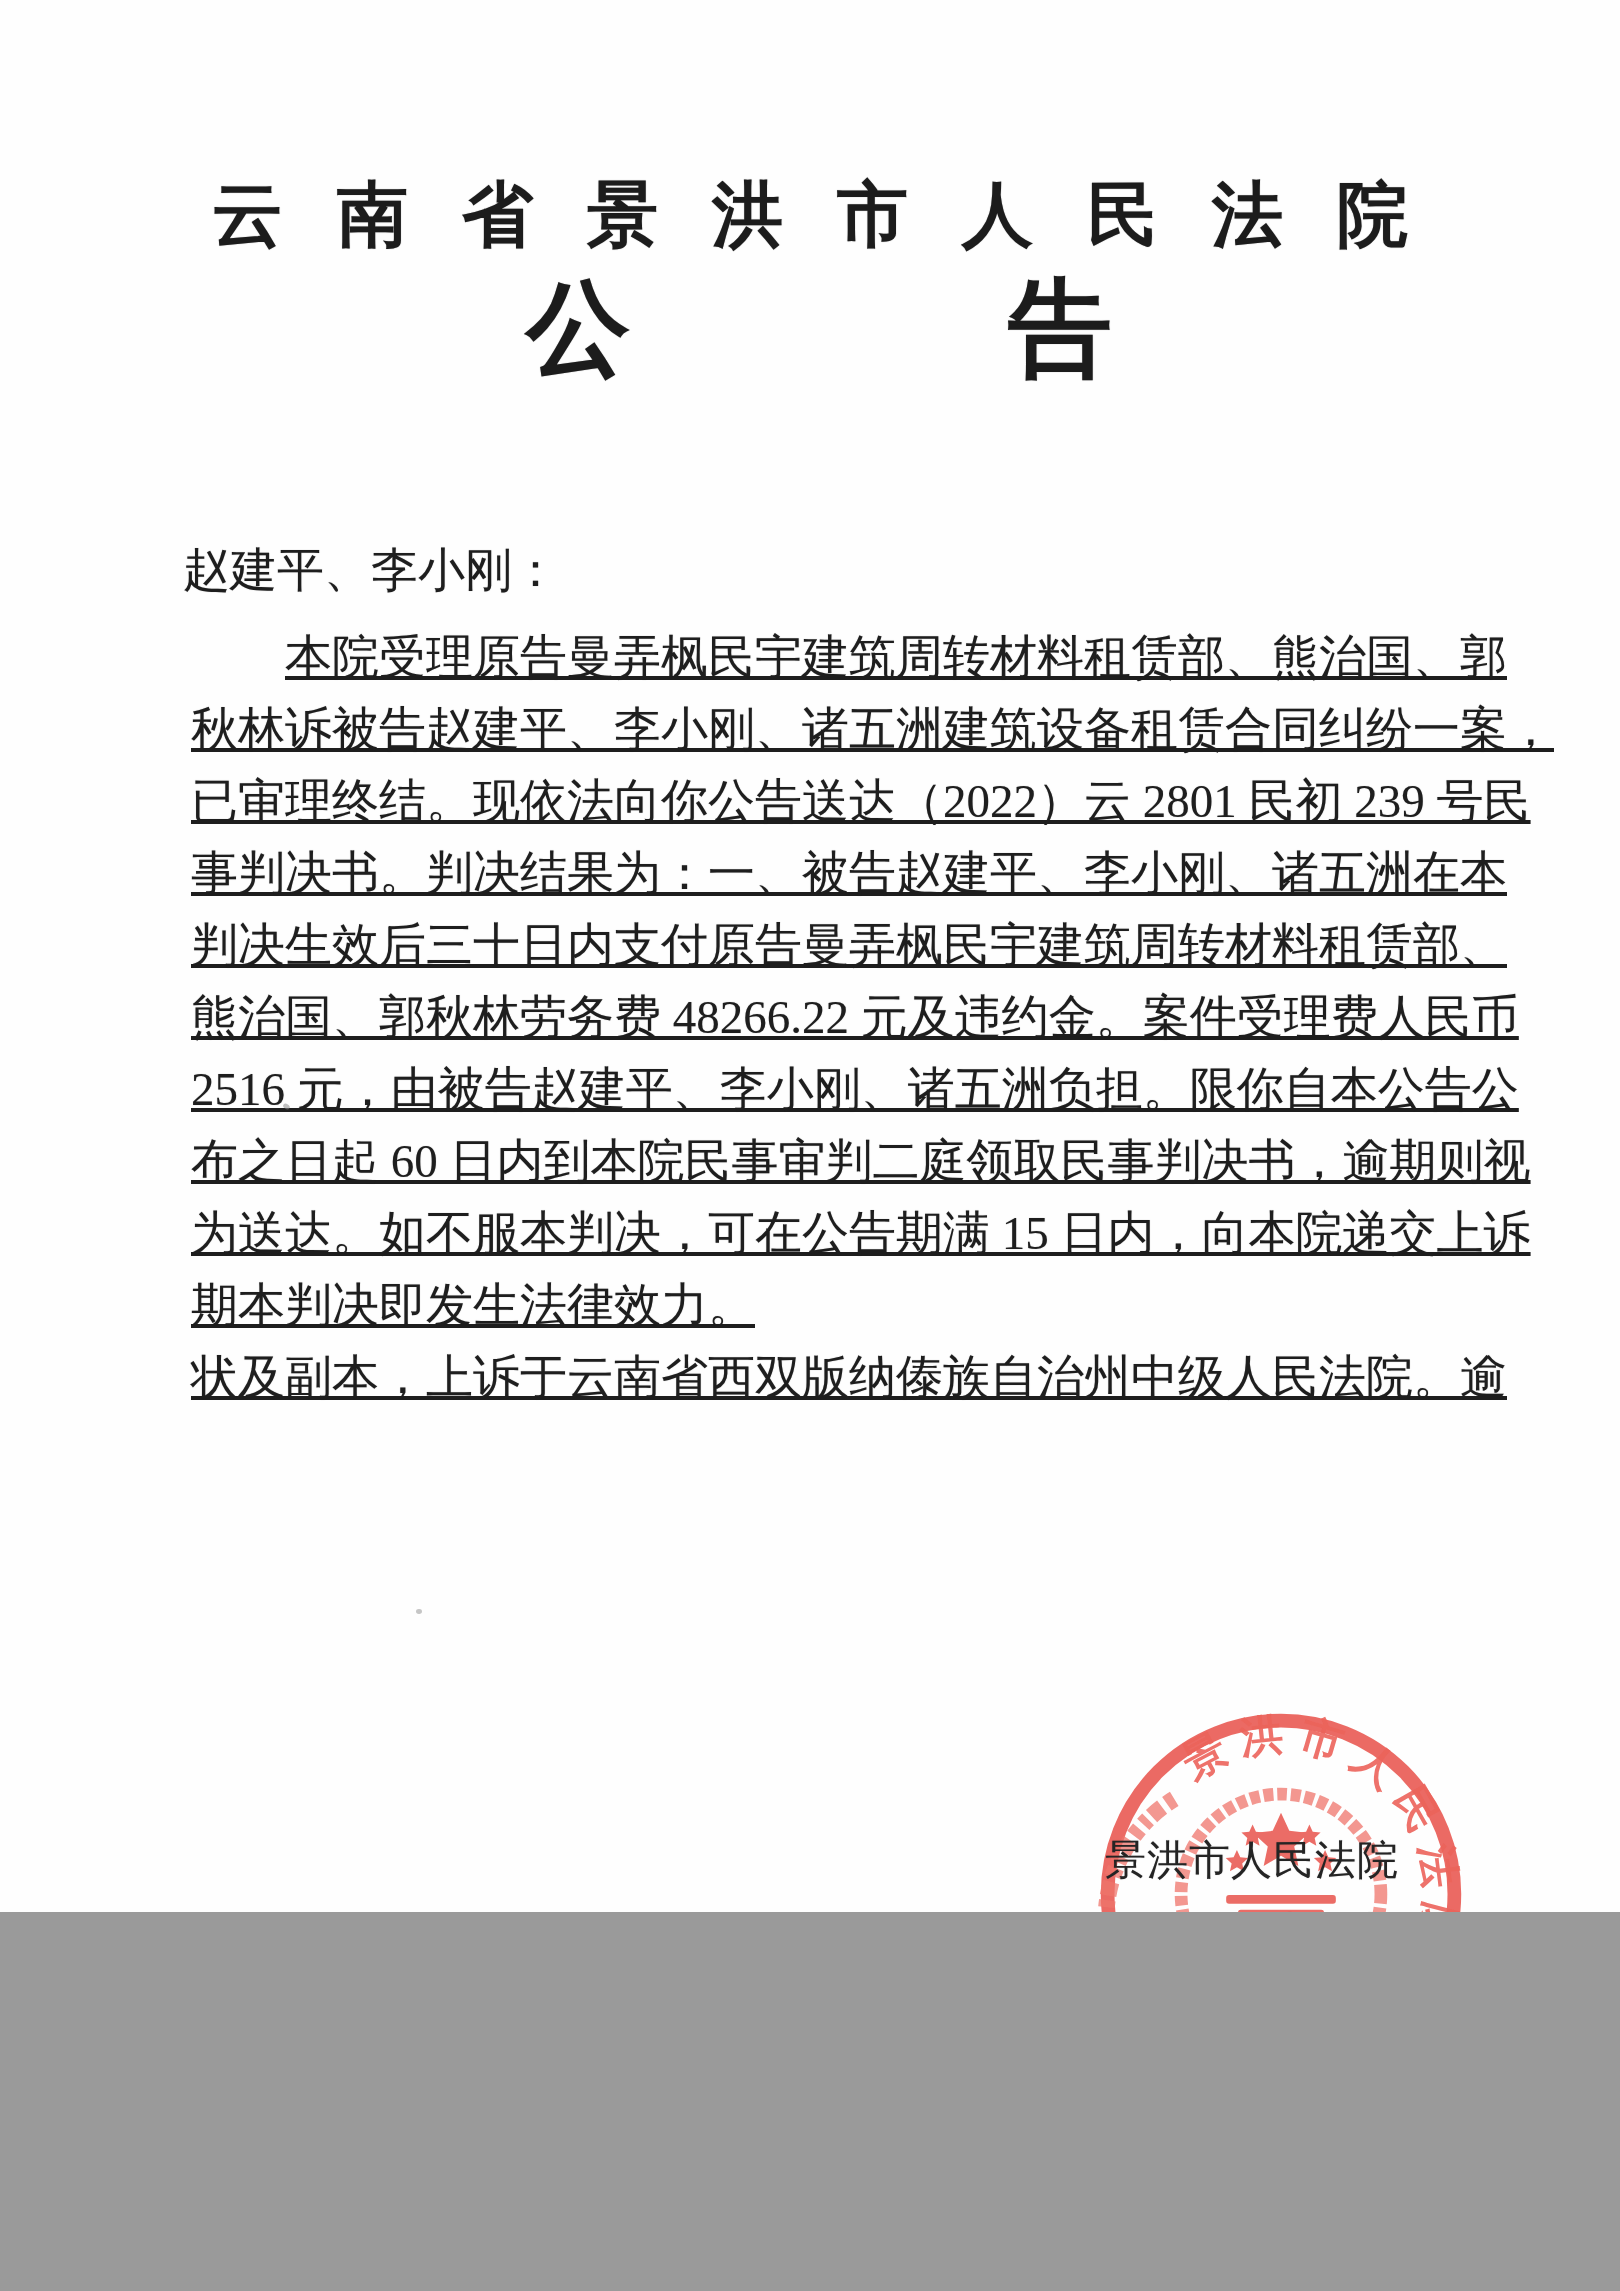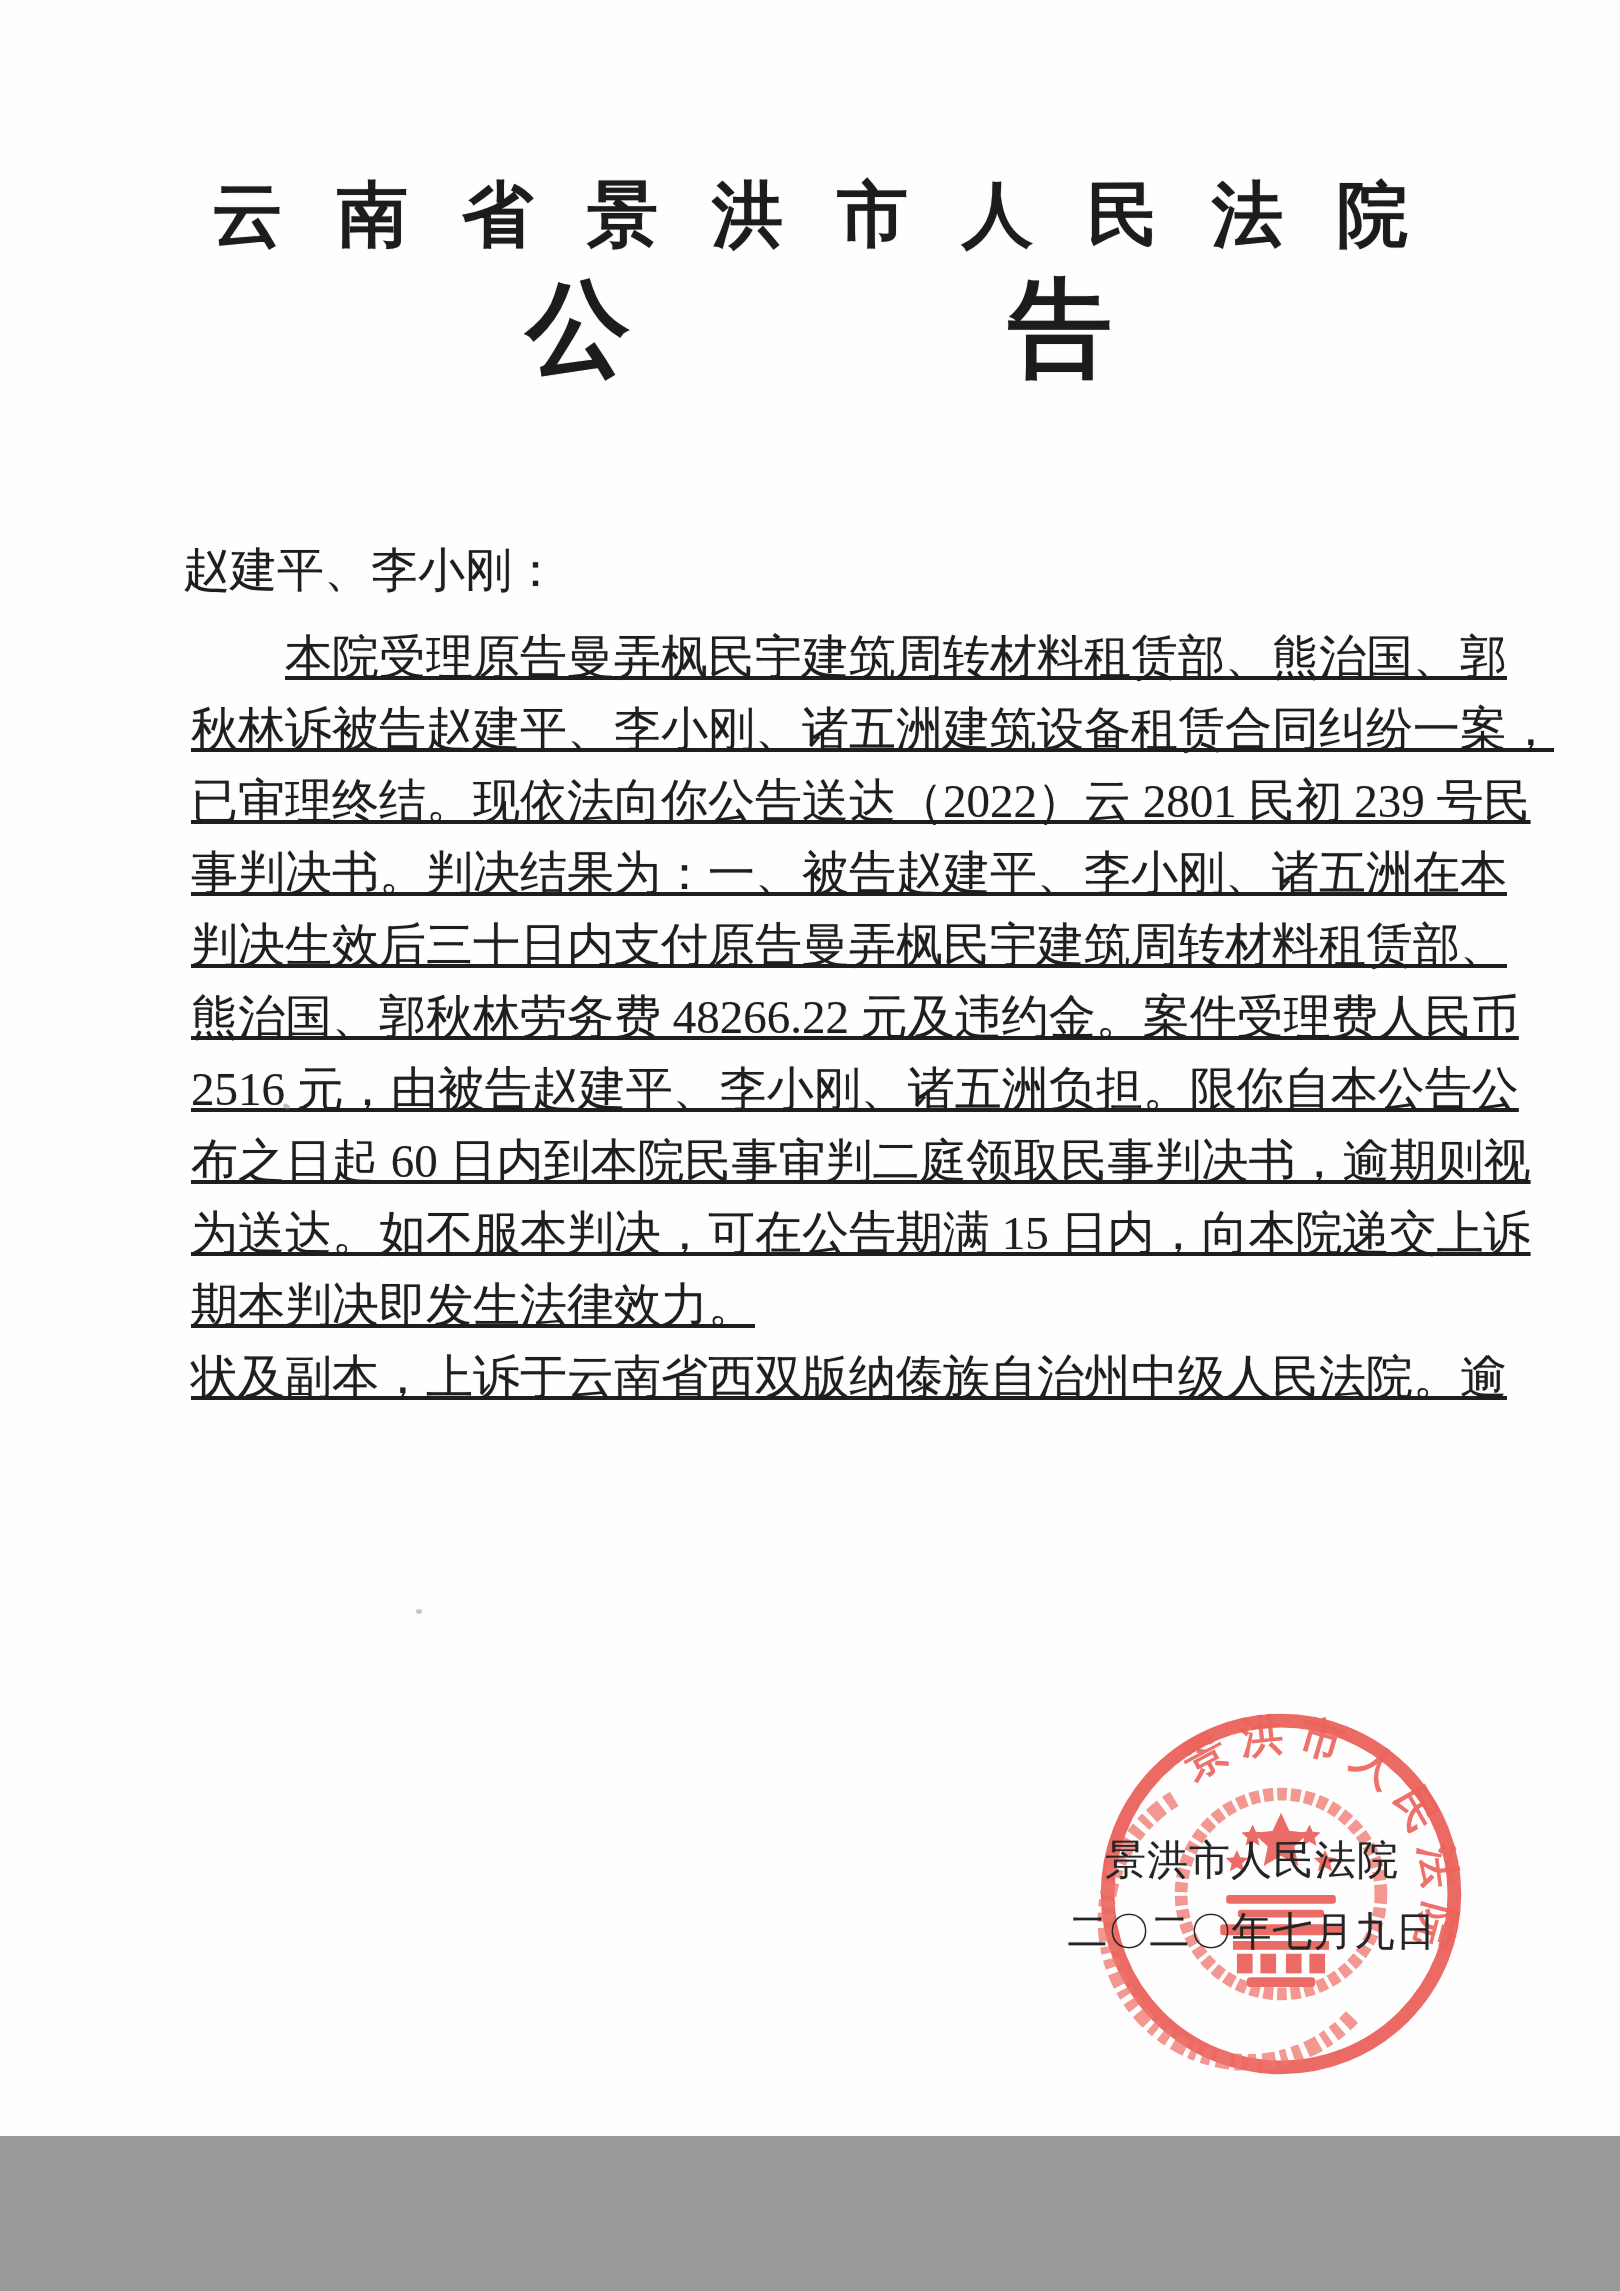--- a/index.html
+++ b/index.html
@@ -1,18 +1,18 @@
 <!DOCTYPE html>
 <html><head>
 <meta charset="utf-8">
 <style>
   html,body{margin:0;padding:0;background:#9a9a9a;}
   .page{
     position:relative;
-    width:1620px;height:2136px;
+    width:1620px;height:1912px;
     margin:0 auto;
     background:#fefefe;
     overflow:hidden;
     font-family:"Liberation Serif","DejaVu Serif",serif;
     color:#1e1e1e;
   }
   .court-title{
     position:absolute;
     left:0;right:0;top:176px;
     font-size:71px;

